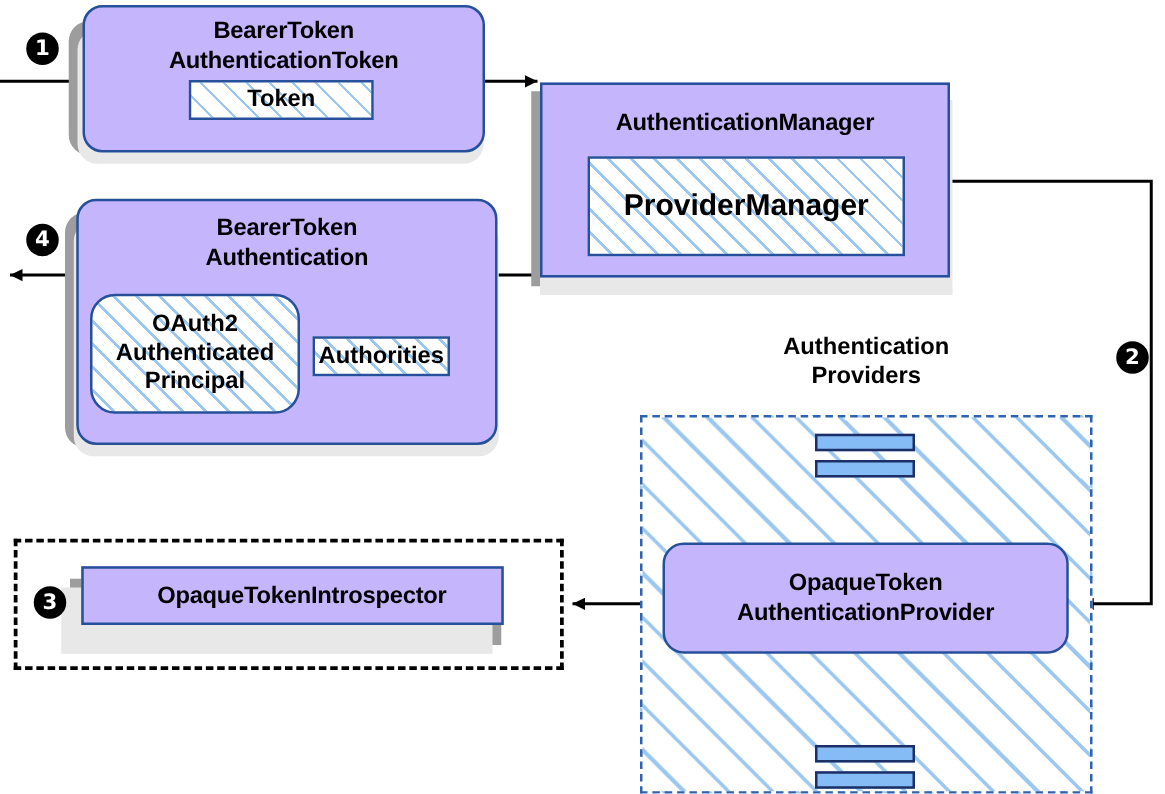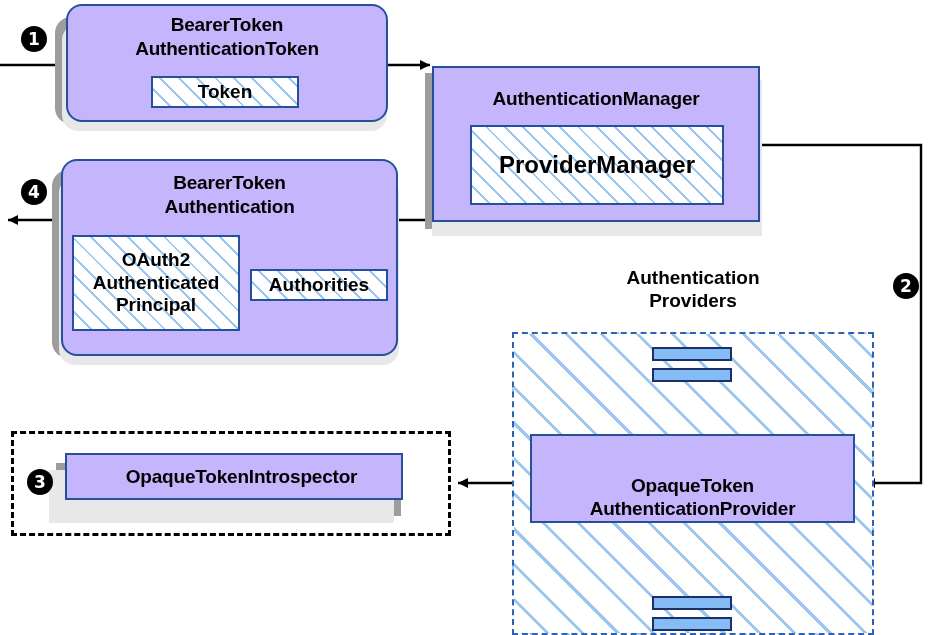--- a/index.html
+++ b/index.html
@@ -184,49 +184,49 @@
   <div class="dashed-plain" style="left:11px; top:431px; width:440px; height:105px;"></div>
 
   <div class="shadow" style="left:56px; top:463px; width:345px; height:53px;"></div>
   <div class="shadow soft" style="left:49px; top:470px; width:345px; height:53px;"></div>
   <div class="box" style="left:65px; top:453px; width:338px; height:47px; justify-content:center;padding-left:15px;">
     <div class="box-title">OpaqueTokenIntrospector</div>
   </div>
 
   <div class="shadow" style="left:521px; top:441px; width:335px; height:95px;"></div>
   <div class="shadow soft" style="left:514px; top:448px; width:335px; height:95px;"></div>
-  <div class="box" style="left:530px; top:434px; width:325px; height:89px; justify-content:flex-end;">
+  <div class="box" style="left:530px; top:434px; width:325px; height:89px; justify-content:center;border-radius:17px;">
     <div class="box-title">OpaqueToken
 AuthenticationProvider</div>
   </div>
 
   <div class="shadow round" style="left:55px; top:17px; width:325px; height:107px; border-radius:16px;"></div>
   <div class="shadow soft round" style="left:62px; top:24px; width:325px; height:107px; border-radius:16px;"></div>
   <div class="box round" style="left:66px; top:4px; width:322px; height:118px; padding-top:7px;">
     <div class="box-title">BearerToken
 AuthenticationToken</div>
   </div>
-  <div class="hatch-panel" style="left:151px; top:76px; width:148px; height:32px; font-size:19px;">Token</div>
+  <div class="hatch-panel" style="left:151px; top:64px; width:148px; height:32px; font-size:19px;">Token</div>
 
   <div class="shadow" style="left:425px; top:73px; width:330px; height:156px;"></div>
   <div class="shadow soft" style="left:432px; top:80px; width:330px; height:156px;"></div>
   <div class="box" style="left:432px; top:66px; width:328px; height:156px; padding-top:19px;">
     <div class="box-title">AuthenticationManager</div>
   </div>
   <div class="hatch-panel" style="left:470px; top:125px; width:254px; height:80px; font-size:24px;">ProviderManager</div>
 
   <div class="shadow round" style="left:52px; top:170px; width:340px; height:188px; border-radius:16px;"></div>
   <div class="shadow soft round" style="left:59px; top:177px; width:340px; height:188px; border-radius:16px;"></div>
   <div class="box round" style="left:61px; top:159px; width:337px; height:197px; padding-top:10px;">
     <div class="box-title">BearerToken
 Authentication</div>
   </div>
-  <div class="hatch-panel" style="left:72px; top:235px; width:168px; height:96px; font-size:19px;">OAuth2
+  <div class="hatch-panel" style="left:72px; top:235px; width:168px; height:96px; font-size:19px;border-radius:20px;">OAuth2
 Authenticated
 Principal</div>
-  <div class="hatch-panel" style="left:250px; top:269px; width:138px; height:32px; font-size:19px;">Authorities</div>
+  <div class="hatch-panel" style="left:250px; top:269px; width:110px; height:32px; font-size:19px;">Authorities</div>
 
   <div class="badge" style="left:21px; top:26px;">1</div>
   <div class="badge" style="left:893px; top:273px;">2</div>
   <div class="badge" style="left:27px; top:469px;">3</div>
   <div class="badge" style="left:21px; top:179px;">4</div>
 
 </div>
 
 </body></html>

